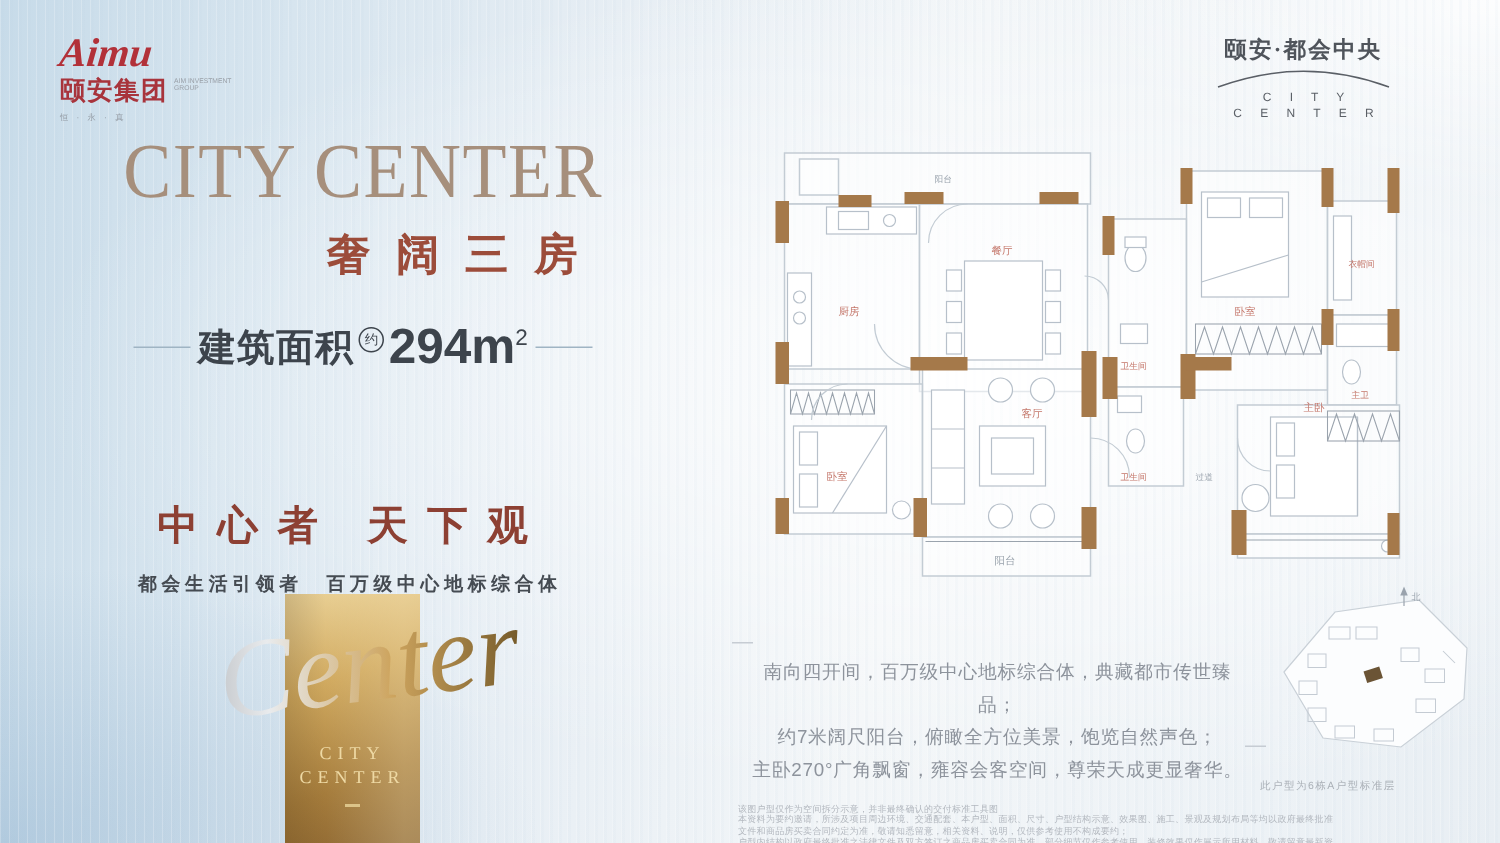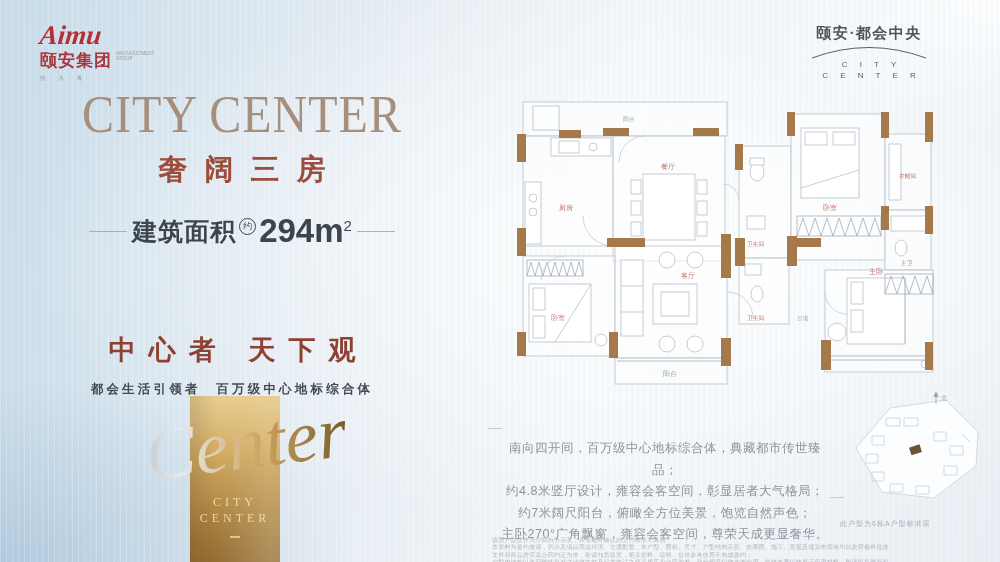--- a/index.html
+++ b/index.html
@@ -20,35 +20,35 @@
   .brand-name{font-size:17px;font-weight:700;color:#a8343c;letter-spacing:1px;}
   .brand-sub{font-size:4.5px;color:#9aa0a8;line-height:5px;margin-top:2px;}
   .brand-tagline{font-size:5.5px;color:#8a9098;letter-spacing:2px;margin-top:3px;opacity:.85;}
   
   .proj{position:absolute;left:808px;top:24px;width:122px;text-align:center;}
   .proj-cn{font-size:15px;font-weight:600;color:#4f545b;letter-spacing:1.5px;
     font-family:"Liberation Serif","DejaVu Serif",serif;}
   .proj-arc{display:block;margin:2px auto 0;}
   .proj-en{font-size:8px;color:#5a5f66;letter-spacing:5px;line-height:11px;margin-left:5px;}
   
-  .hero{position:absolute;left:82px;top:88px;width:320px;text-align:center;}
+  .hero{position:absolute;left:82px;top:88px;width:320px;text-align:right;}
   .hero-title{font-family:"Liberation Serif","DejaVu Serif",serif;font-weight:400;
     font-size:48px;line-height:54px;color:#a68f7c;letter-spacing:1px;transform:scaleY(1.08);}
   .hero-sub{margin-top:8px;font-family:"Liberation Serif","DejaVu Serif",serif;font-weight:700;
     font-size:29px;color:#9c4c3a;letter-spacing:17px;padding-left:17px;}
   .badge{margin-top:22px;display:flex;align-items:center;justify-content:center;gap:5px;}
   .badge-line{width:38px;height:1px;background:#9fb4c3;}
   .badge-text{display:flex;align-items:center;color:#3d444c;font-weight:700;}
   .badge-label{font-size:25px;letter-spacing:1px;}
   .badge-circle{width:15px;height:15px;border:1px solid #3d444c;border-radius:50%;
     font-size:9px;font-weight:400;display:flex;align-items:center;justify-content:center;
     margin:0 3px 10px 3px;}
   .badge-value{font-size:33px;letter-spacing:0;}
   .badge-sup{font-size:15px;vertical-align:super;margin-bottom:12px;font-weight:400;}
-  .slogan-block{position:absolute;left:72px;top:332px;width:320px;text-align:center;}
+  .slogan-block{position:absolute;left:92px;top:332px;width:320px;text-align:left;}
   .slogan{font-family:"Liberation Serif","DejaVu Serif",serif;font-weight:700;
     font-size:27px;color:#8d4033;letter-spacing:13px;padding-left:13px;}
   .subslogan{margin-top:13px;font-size:12.5px;font-weight:600;color:#454b52;letter-spacing:3.2px;}
   
   .gold-card{position:absolute;left:190px;top:396px;width:90px;height:166px;
     background:
       linear-gradient(90deg, rgba(60,40,10,0.18) 0%, rgba(255,255,255,0) 30%, rgba(255,240,200,0.28) 88%),
       linear-gradient(160deg,#ecd49a 0%,#d0a95f 35%,#a57c3c 72%,#8a6430 100%);}
   .gold-card-text{position:absolute;left:0;top:98px;width:100%;text-align:center;
     font-family:"Liberation Serif","DejaVu Serif",serif;
@@ -263,21 +263,20 @@
       <text class="fp-lbl-r fp-lbl-s" x="252" y="232">卫生间</text>
       <text class="fp-lbl-r" x="374" y="186">主卧</text>
     </g>
   </svg>
 
   <div class="tick" style="left:488px;top:428px;width:14px;"></div>
   <div class="tick" style="left:830px;top:497px;width:14px;"></div>
 
   <div class="features">
     <div>南向四开间，百万级中心地标综合体，典藏都市传世臻品；</div>
-    <div>约4.8米竖厅设计，雍容会客空间，彰显居者大气格局；</div>
     <div>约7米阔尺阳台，俯瞰全方位美景，饱览自然声色；</div>
     <div>主卧270°广角飘窗，雍容会客空间，尊荣天成更显奢华。</div>
   </div>
 
   <svg class="siteplan" viewBox="0 0 155 126">
     <g stroke="#c9d0d7" fill="#fcfdfe" stroke-width="0.8">
       <polygon points="18,58 52,18 108,10 140,42 138,76 96,108 44,102"></polygon>
     </g>
     <g stroke="#c4cbd3" fill="none" stroke-width="0.7">
       <path d="M48,28 h14 v8 h-14 z M66,28 h14 v8 h-14 z"></path>

